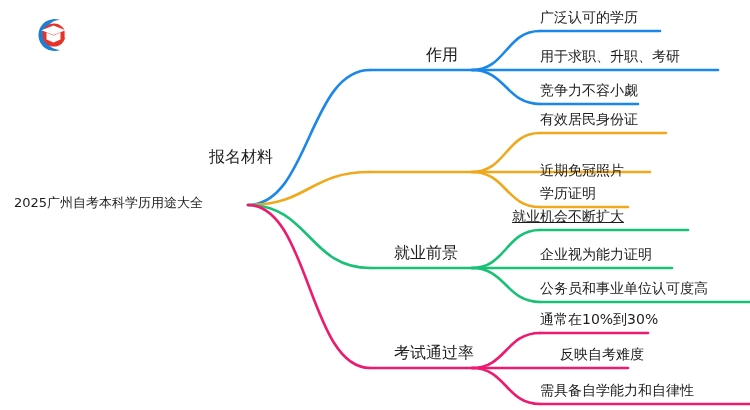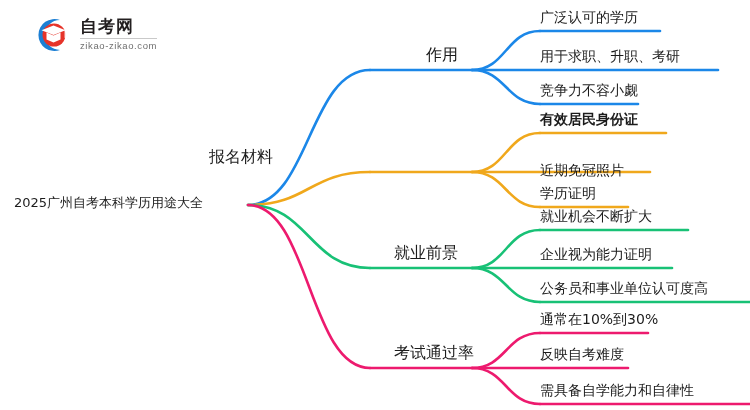--- a/index.html
+++ b/index.html
@@ -99,25 +99,20 @@
   <div id="logo">
     <div id="logo-mark">
       <svg viewBox="0 0 44 44" width="44" height="44">
         <path d="M30 7 A16 16 0 1 0 30 37 A13.5 13.5 0 1 1 30 7 Z" fill="#1c7fd4"></path>
         <circle cx="24" cy="22" r="11.5" fill="#e63329"></circle>
         <path d="M23.5 12.5 L35.5 17.2 L23.5 21.9 L11.5 17.2 Z" fill="#ffffff"></path>
         <path d="M16.5 19.4 L16.5 26.5 L23.5 29.6 L30.5 26.5 L30.5 19.4 L23.5 22.4 Z" fill="#ffffff"></path>
         <path d="M35.2 17.5 L35.2 24.5" stroke="#ffffff" stroke-width="1.2" fill="none" stroke-linecap="round"></path>
       </svg>
     </div>
-    <div id="logo-text-wrap">
-      <div id="logo-title">自考网</div>
-      <div id="logo-divider"></div>
-      <div id="logo-domain">zikao-zikao.com</div>
-    </div>
   </div>
 
   <svg id="map" viewBox="0 0 750 410" width="750" height="410">
     <g id="connector-layer" fill="none" stroke-width="2.6" stroke-linecap="round">
         <path d="M 248 205 C 309 205, 309 70, 370 70" stroke="#1b87e8"></path>
         <path d="M 370 70 L 472 70" stroke="#1b87e8"></path>
         <path d="M 472 70 C 506 70, 506 31, 540 31" stroke="#1b87e8"></path>
         <path d="M 540 31 L 660 31" stroke="#1b87e8"></path>
         <path d="M 472 70 L 718 70" stroke="#1b87e8"></path>
         <path d="M 472 70 C 506 70, 506 104, 540 104" stroke="#1b87e8"></path>
@@ -146,26 +141,26 @@
       </g>
   </svg>
 
   <div id="label-layer">
     <div class="node-label" id="root-label">2025广州自考本科学历用途大全</div>
   <div class="node-label branch-label" style="top: 66px; left: 0px; width: 458px; text-align: right;">作用</div>
       <div class="node-label leaf-label" style="top: 27px; left: 540px;">广泛认可的学历</div>
       <div class="node-label leaf-label" style="top: 66px; left: 540px;">用于求职、升职、考研</div>
       <div class="node-label leaf-label" style="top: 100px; left: 540px;">竞争力不容小觑</div>
       <div class="node-label branch-label" style="top: 168px; left: 12px; width: 458px; text-align: center;">报名材料</div>
-      <div class="node-label leaf-label" style="top: 129px; left: 540px; font-weight: bold;">有效居民身份证</div>
+      <div class="node-label leaf-label" style="top: 129px; left: 540px;">有效居民身份证</div>
       <div class="node-label leaf-label" style="top: 180px; left: 540px;">近期免冠照片</div>
       <div class="node-label leaf-label" style="top: 203px; left: 540px;">学历证明</div>
       <div class="node-label branch-label" style="top: 264px; left: 0px; width: 458px; text-align: right;">就业前景</div>
-      <div class="node-label leaf-label" style="top: 226px; left: 540px;">就业机会不断扩大</div>
+      <div class="node-label leaf-label" style="top: 226px; left: 512px; text-decoration: underline;">就业机会不断扩大</div>
       <div class="node-label leaf-label" style="top: 264px; left: 540px;">企业视为能力证明</div>
       <div class="node-label leaf-label" style="top: 298px; left: 540px;">公务员和事业单位认可度高</div>
       <div class="node-label branch-label" style="top: 364px; left: 0px; width: 458px; text-align: right; padding-left: 16px;">考试通过率</div>
       <div class="node-label leaf-label" style="top: 329px; left: 540px;">通常在10%到30%</div>
-      <div class="node-label leaf-label" style="top: 364px; left: 540px;">反映自考难度</div>
+      <div class="node-label leaf-label" style="top: 364px; left: 560px;">反映自考难度</div>
       <div class="node-label leaf-label" style="top: 400px; left: 540px;">需具备自学能力和自律性</div>
     </div>
 
 </div>
 
 </body></html>

